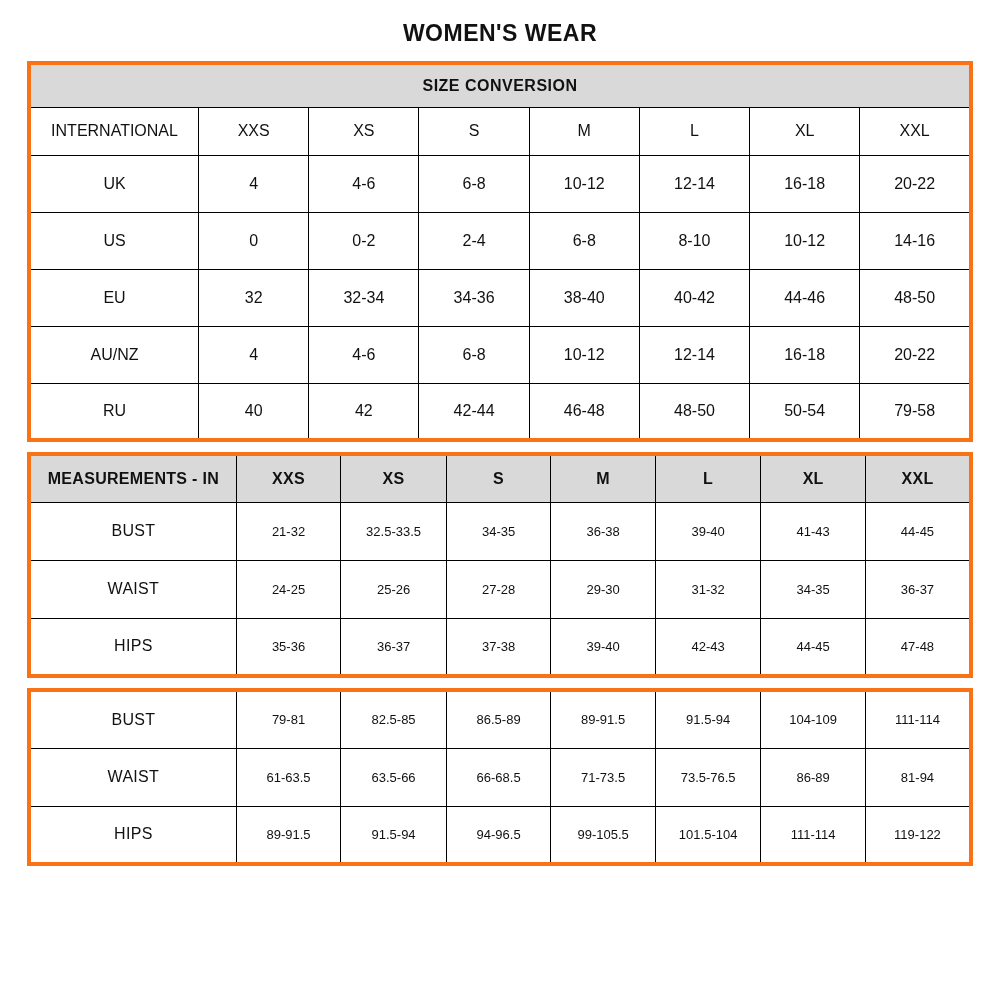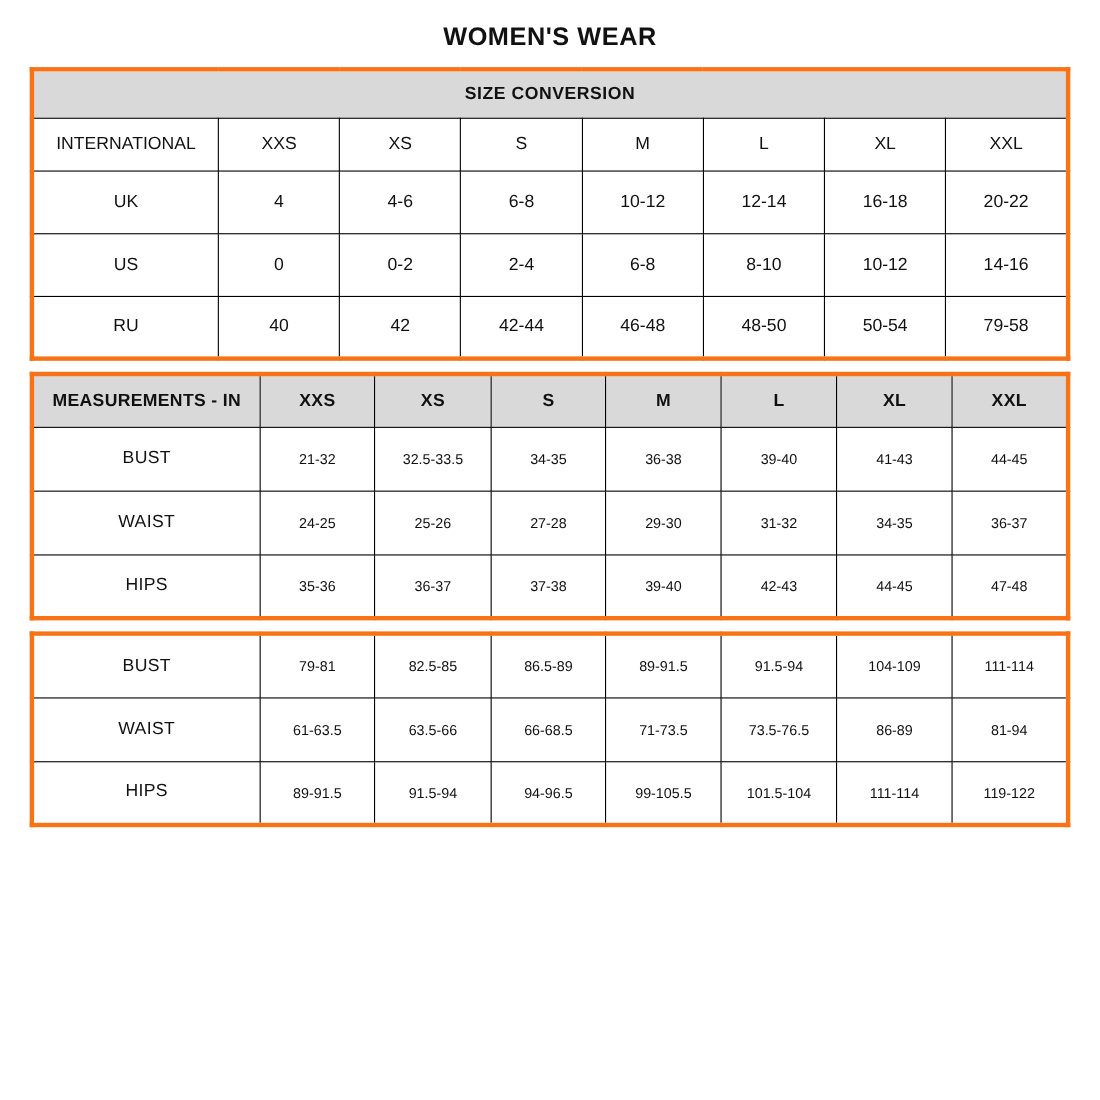--- a/index.html
+++ b/index.html
@@ -90,20 +90,40 @@
         <td>US</td>
         <td>0</td>
         <td>0-2</td>
         <td>2-4</td>
         <td>6-8</td>
         <td>8-10</td>
         <td>10-12</td>
         <td>14-16</td>
       </tr>
       <tr>
+        <td>EU</td>
+        <td>32</td>
+        <td>32-34</td>
+        <td>34-36</td>
+        <td>38-40</td>
+        <td>40-42</td>
+        <td>44-46</td>
+        <td>48-50</td>
+      </tr>
+      <tr>
+        <td>AU/NZ</td>
+        <td>4</td>
+        <td>4-6</td>
+        <td>6-8</td>
+        <td>10-12</td>
+        <td>12-14</td>
+        <td>16-18</td>
+        <td>20-22</td>
+      </tr>
+      <tr>
         <td>RU</td>
         <td>40</td>
         <td>42</td>
         <td>42-44</td>
         <td>46-48</td>
         <td>48-50</td>
         <td>50-54</td>
         <td>79-58</td>
       </tr>
     </tbody>

